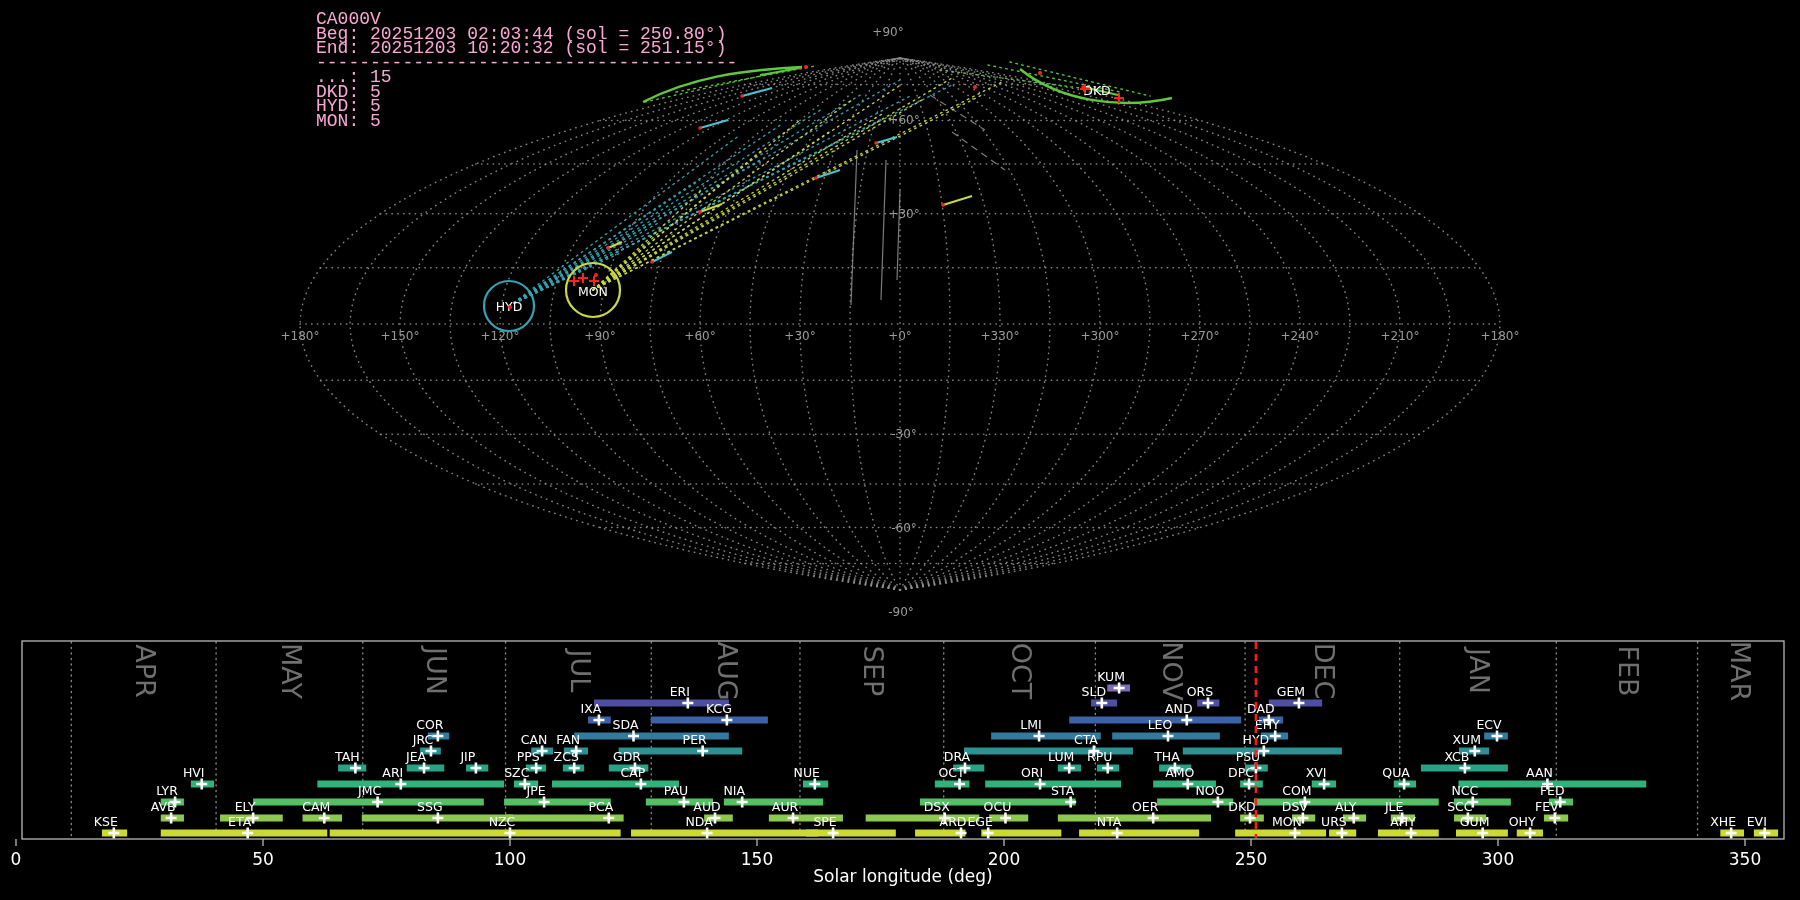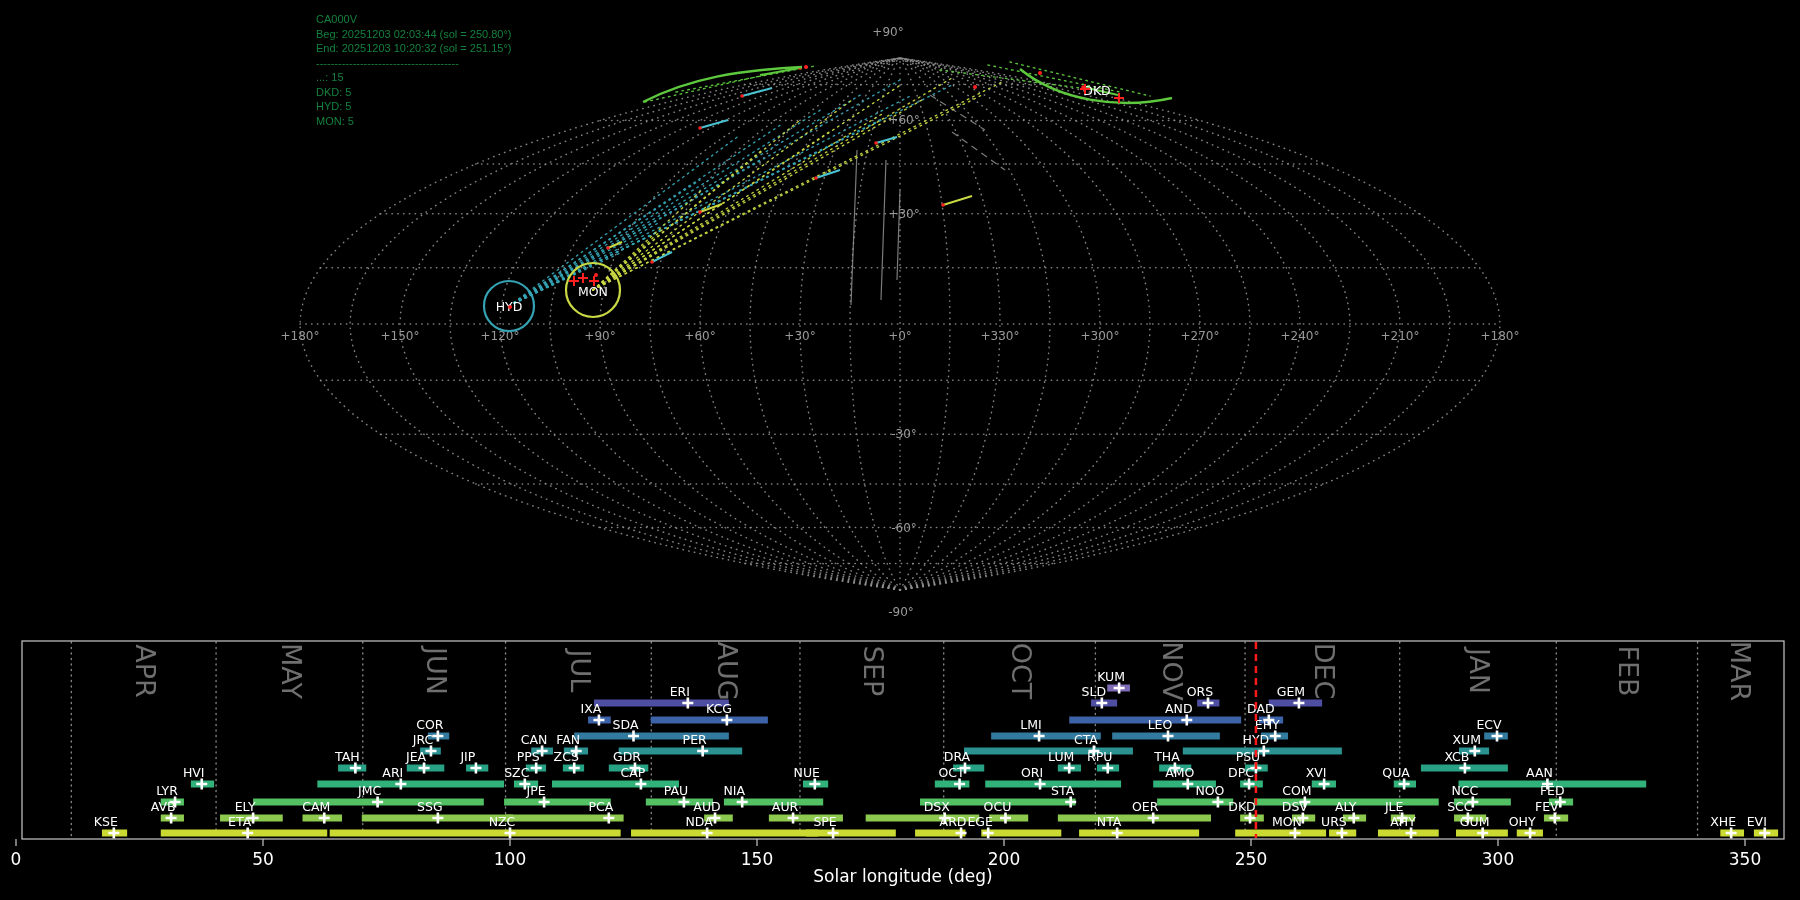--- a/index.html
+++ b/index.html
@@ -1,19 +1,19 @@
 <!DOCTYPE html>
 <html><head>
 <meta charset="utf-8">
 <style>
   html,body{margin:0;padding:0;background:#000;}
   #screen{position:relative;width:1800px;height:900px;background:#000;overflow:hidden;
           font-family:"DejaVu Sans",sans-serif;}
-  #info-panel{position:absolute;left:316px;top:12px;color:#15803d;
-              font-family:Liberation Sans, sans-serif;font-size:11px;line-height:14.5px;
+  #info-panel{position:absolute;left:316px;top:12px;color:#f9a8d4;
+              font-family:Liberation Mono, monospace;font-size:18px;line-height:14.5px;
               white-space:pre;z-index:5;}
   svg{position:absolute;left:0;top:0;}
   #sky-svg{top:0;}
   #tl-svg{top:0;}
   text{font-family:"DejaVu Sans",sans-serif;}
 </style>
 </head>
 <body>
 
 <div id="screen">

